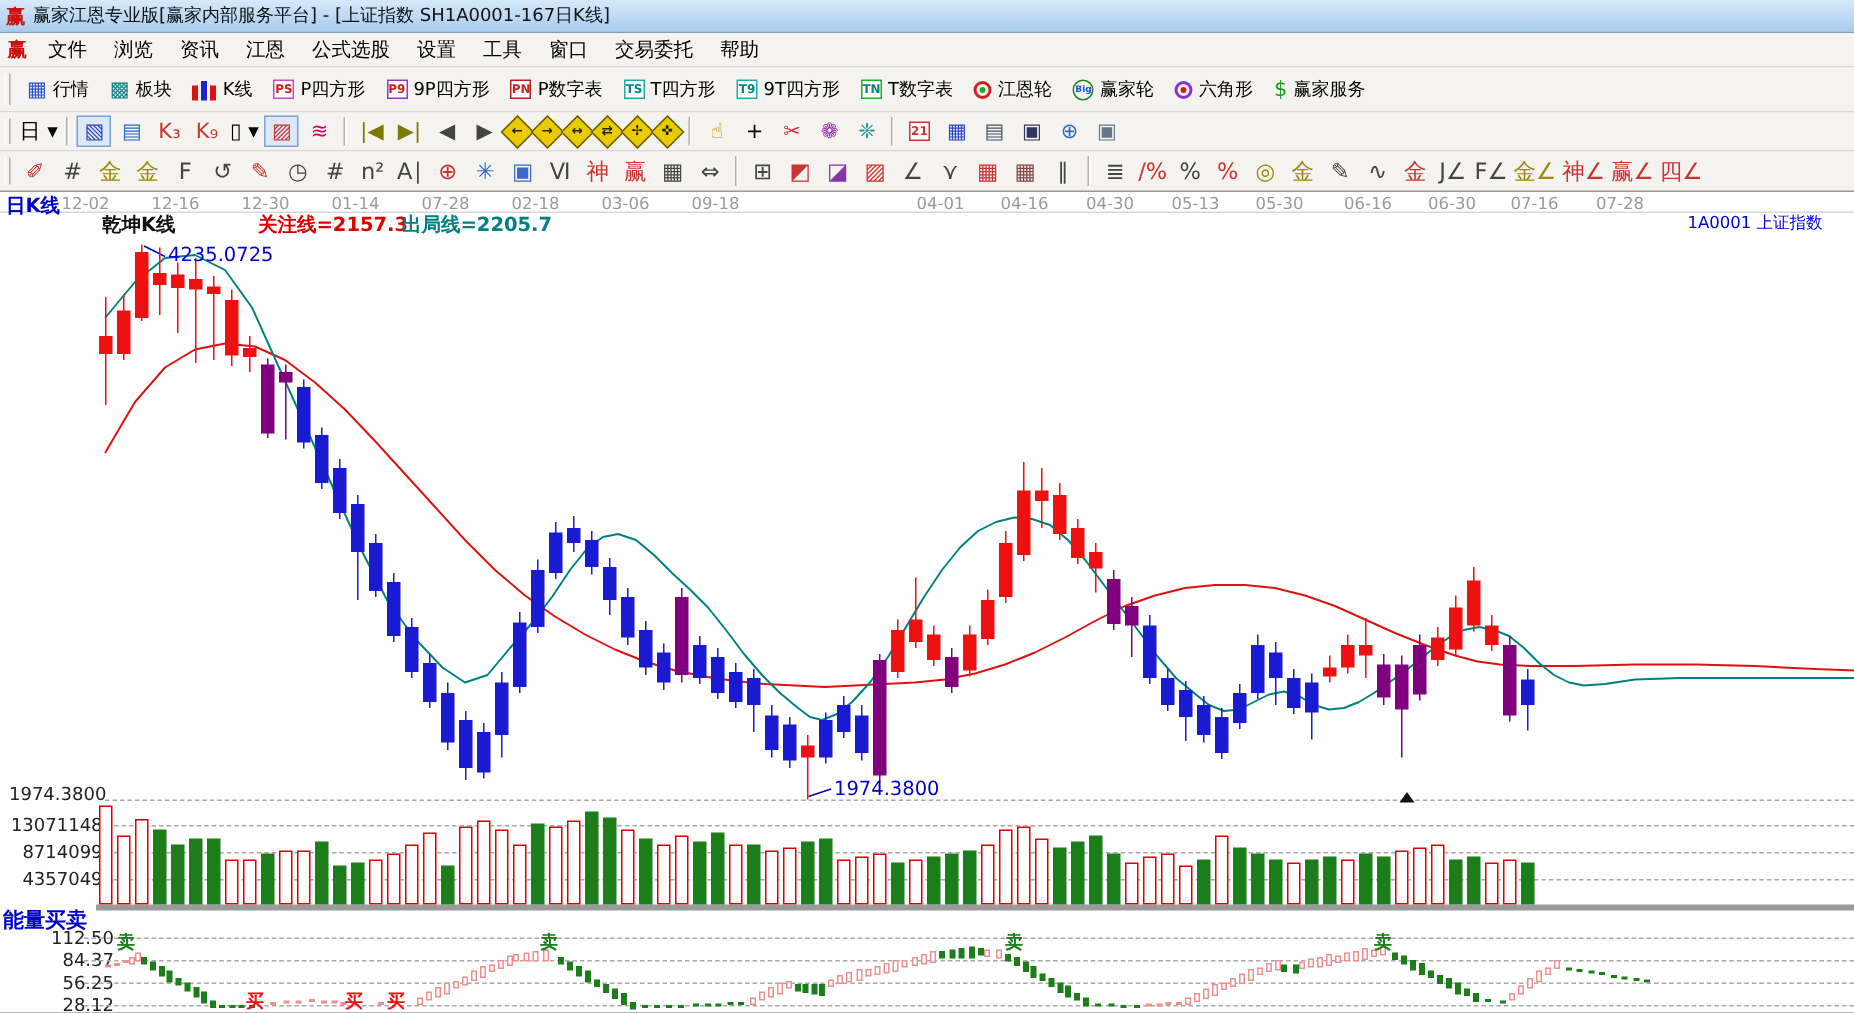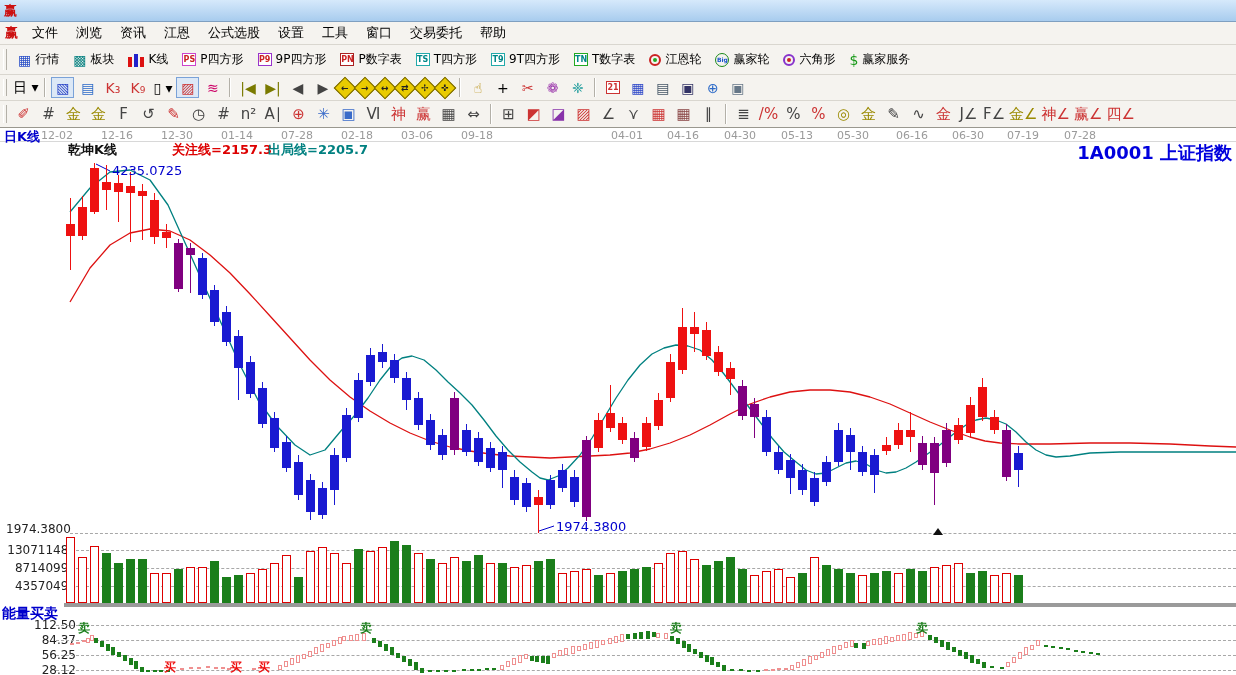--- a/index.html
+++ b/index.html
@@ -55,20 +55,21 @@
   .tri{position:absolute;width:0;height:0;border-left:5px solid transparent;border-right:5px solid transparent;
        border-bottom:7px solid #111;}
   svg{position:absolute;left:0;top:0;}
 </style>
 </head>
 <body>
 
 <div class="screen">
   <div class="titlebar">
     <span class="logo">赢</span>
+    <span>赢家江恩专业版[赢家内部服务平台] - [上证指数  SH1A0001-167日K线]</span>
   </div>
   <div class="menubar" id="menubar">
     <span class="logo">赢</span>
   <span class="mi">文件</span>
       <span class="mi">浏览</span>
       <span class="mi">资讯</span>
       <span class="mi">江恩</span>
       <span class="mi">公式选股</span>
       <span class="mi">设置</span>
       <span class="mi">工具</span>
@@ -247,27 +248,27 @@
       <span class="axisdate" style="left: 357px;">02-18</span>
       <span class="axisdate" style="left: 417px;">03-06</span>
       <span class="axisdate" style="left: 477px;">09-18</span>
       <span class="axisdate" style="left: 627px;">04-01</span>
       <span class="axisdate" style="left: 683px;">04-16</span>
       <span class="axisdate" style="left: 740px;">04-30</span>
       <span class="axisdate" style="left: 797px;">05-13</span>
       <span class="axisdate" style="left: 853px;">05-30</span>
       <span class="axisdate" style="left: 912px;">06-16</span>
       <span class="axisdate" style="left: 968px;">06-30</span>
-      <span class="axisdate" style="left: 1023px;">07-19</span>
+      <span class="axisdate" style="left: 1023px;">07-16</span>
       <span class="axisdate" style="left: 1080px;">07-28</span>
       <div class="abs" style="left: 4px; top: 128px; color: rgb(0, 0, 204); font-size: 13px; font-weight: bold;">日K线</div>
       <div class="abs" style="left: 68px; top: 141px; color: rgb(17, 17, 17); font-size: 13px; font-weight: bold;">乾坤K线</div>
       <div class="abs" style="left: 172px; top: 141px; color: rgb(221, 0, 0); font-size: 13px; font-weight: bold;">关注线=2157.3</div>
       <div class="abs" style="left: 268px; top: 141px; color: rgb(0, 128, 128); font-size: 13px; font-weight: bold;">出局线=2205.7</div>
-      <div class="abs" style="left: auto; top: 141px; color: rgb(0, 0, 221); font-size: 18px; font-weight: bold; right: 4px;">1A0001 上证指数</div>
+      <div class="abs" style="left: auto; top: 141px; color: rgb(0, 0, 221); font-size: 11px; font-weight: normal; right: 21px;">1A0001 上证指数</div>
       <div class="abs" style="left: 6px; top: 522px; color: rgb(34, 34, 34); font-size: 12px;">1974.3800</div>
       <div class="scaletxt" style="left: 6px; width: 70px; top: 550px;">130711487</div>
       <div class="scaletxt" style="left: 6px; width: 70px; top: 568px;">87140991</div>
       <div class="scaletxt" style="left: 6px; width: 70px; top: 586px;">43570496</div>
       <div class="abs" style="left: 2px; top: 605px; color: rgb(0, 0, 204); font-size: 14px; font-weight: bold;">能量买卖</div>
       <div class="scaletxt" style="left: 6px; width: 70px; top: 625px;">112.50</div>
       <div class="scaletxt" style="left: 6px; width: 70px; top: 640px;">84.37</div>
       <div class="scaletxt" style="left: 6px; width: 70px; top: 655px;">56.25</div>
       <div class="scaletxt" style="left: 6px; width: 70px; top: 670px;">28.12</div>
       <div class="dash" style="left: 70px; top: 533px; width: 1166px;"></div>

